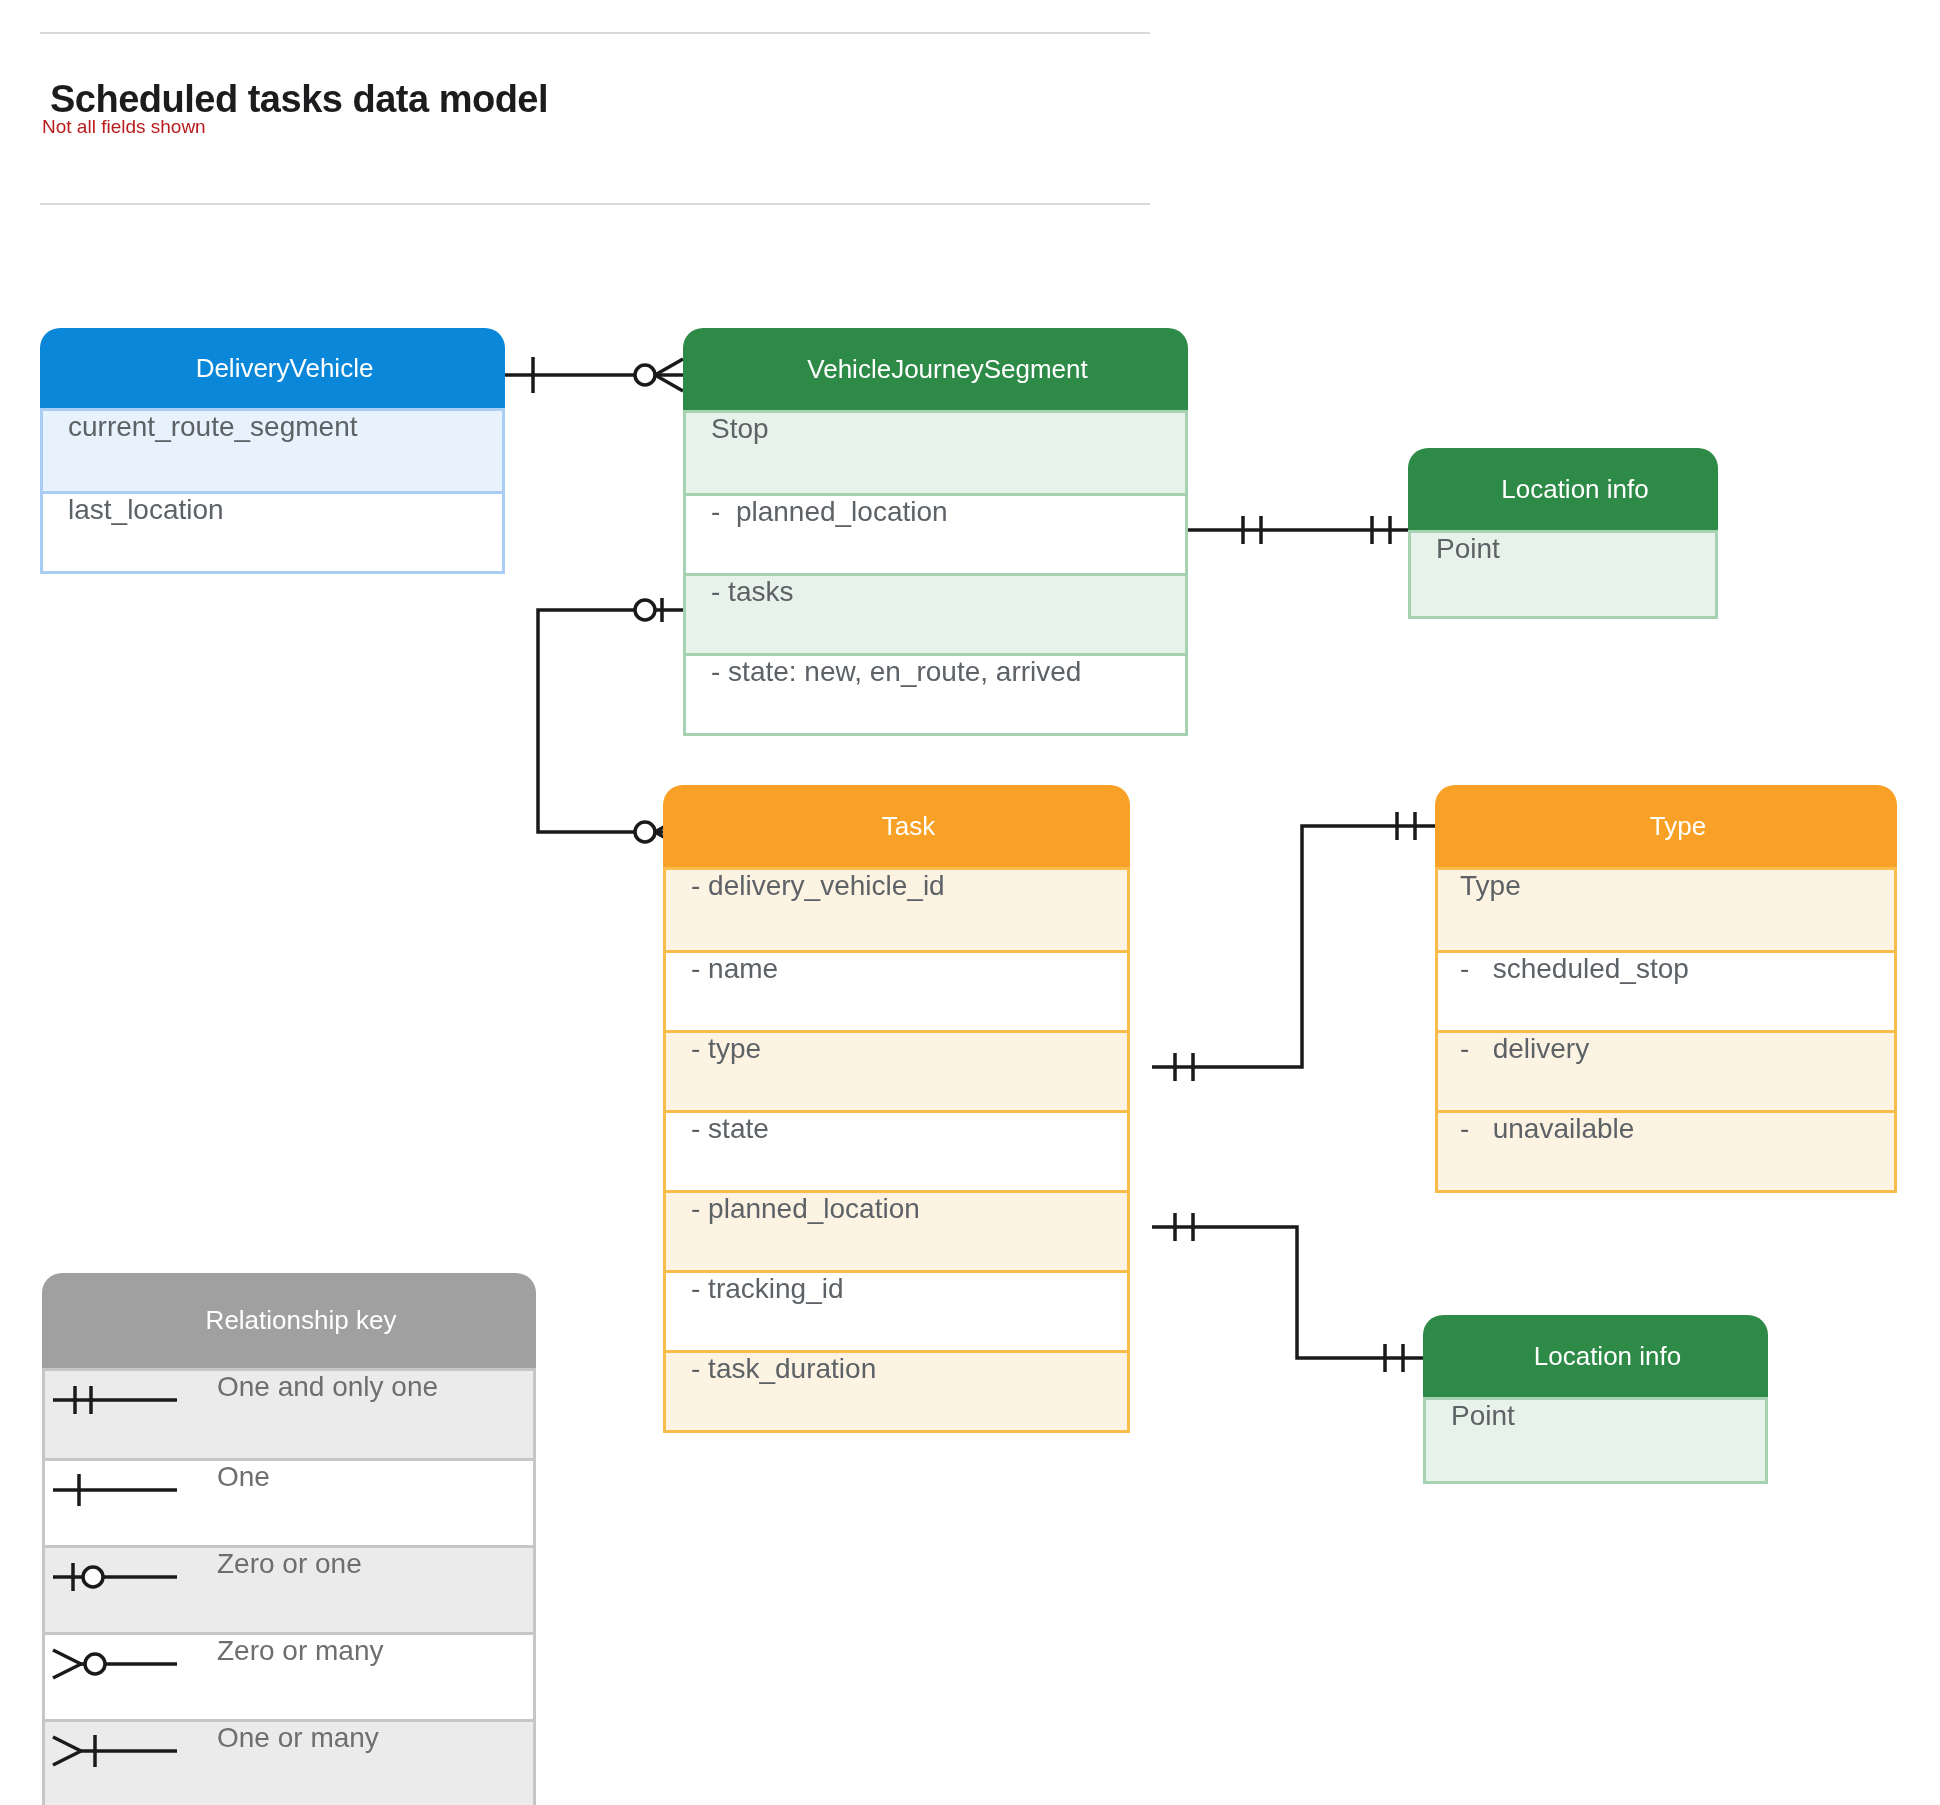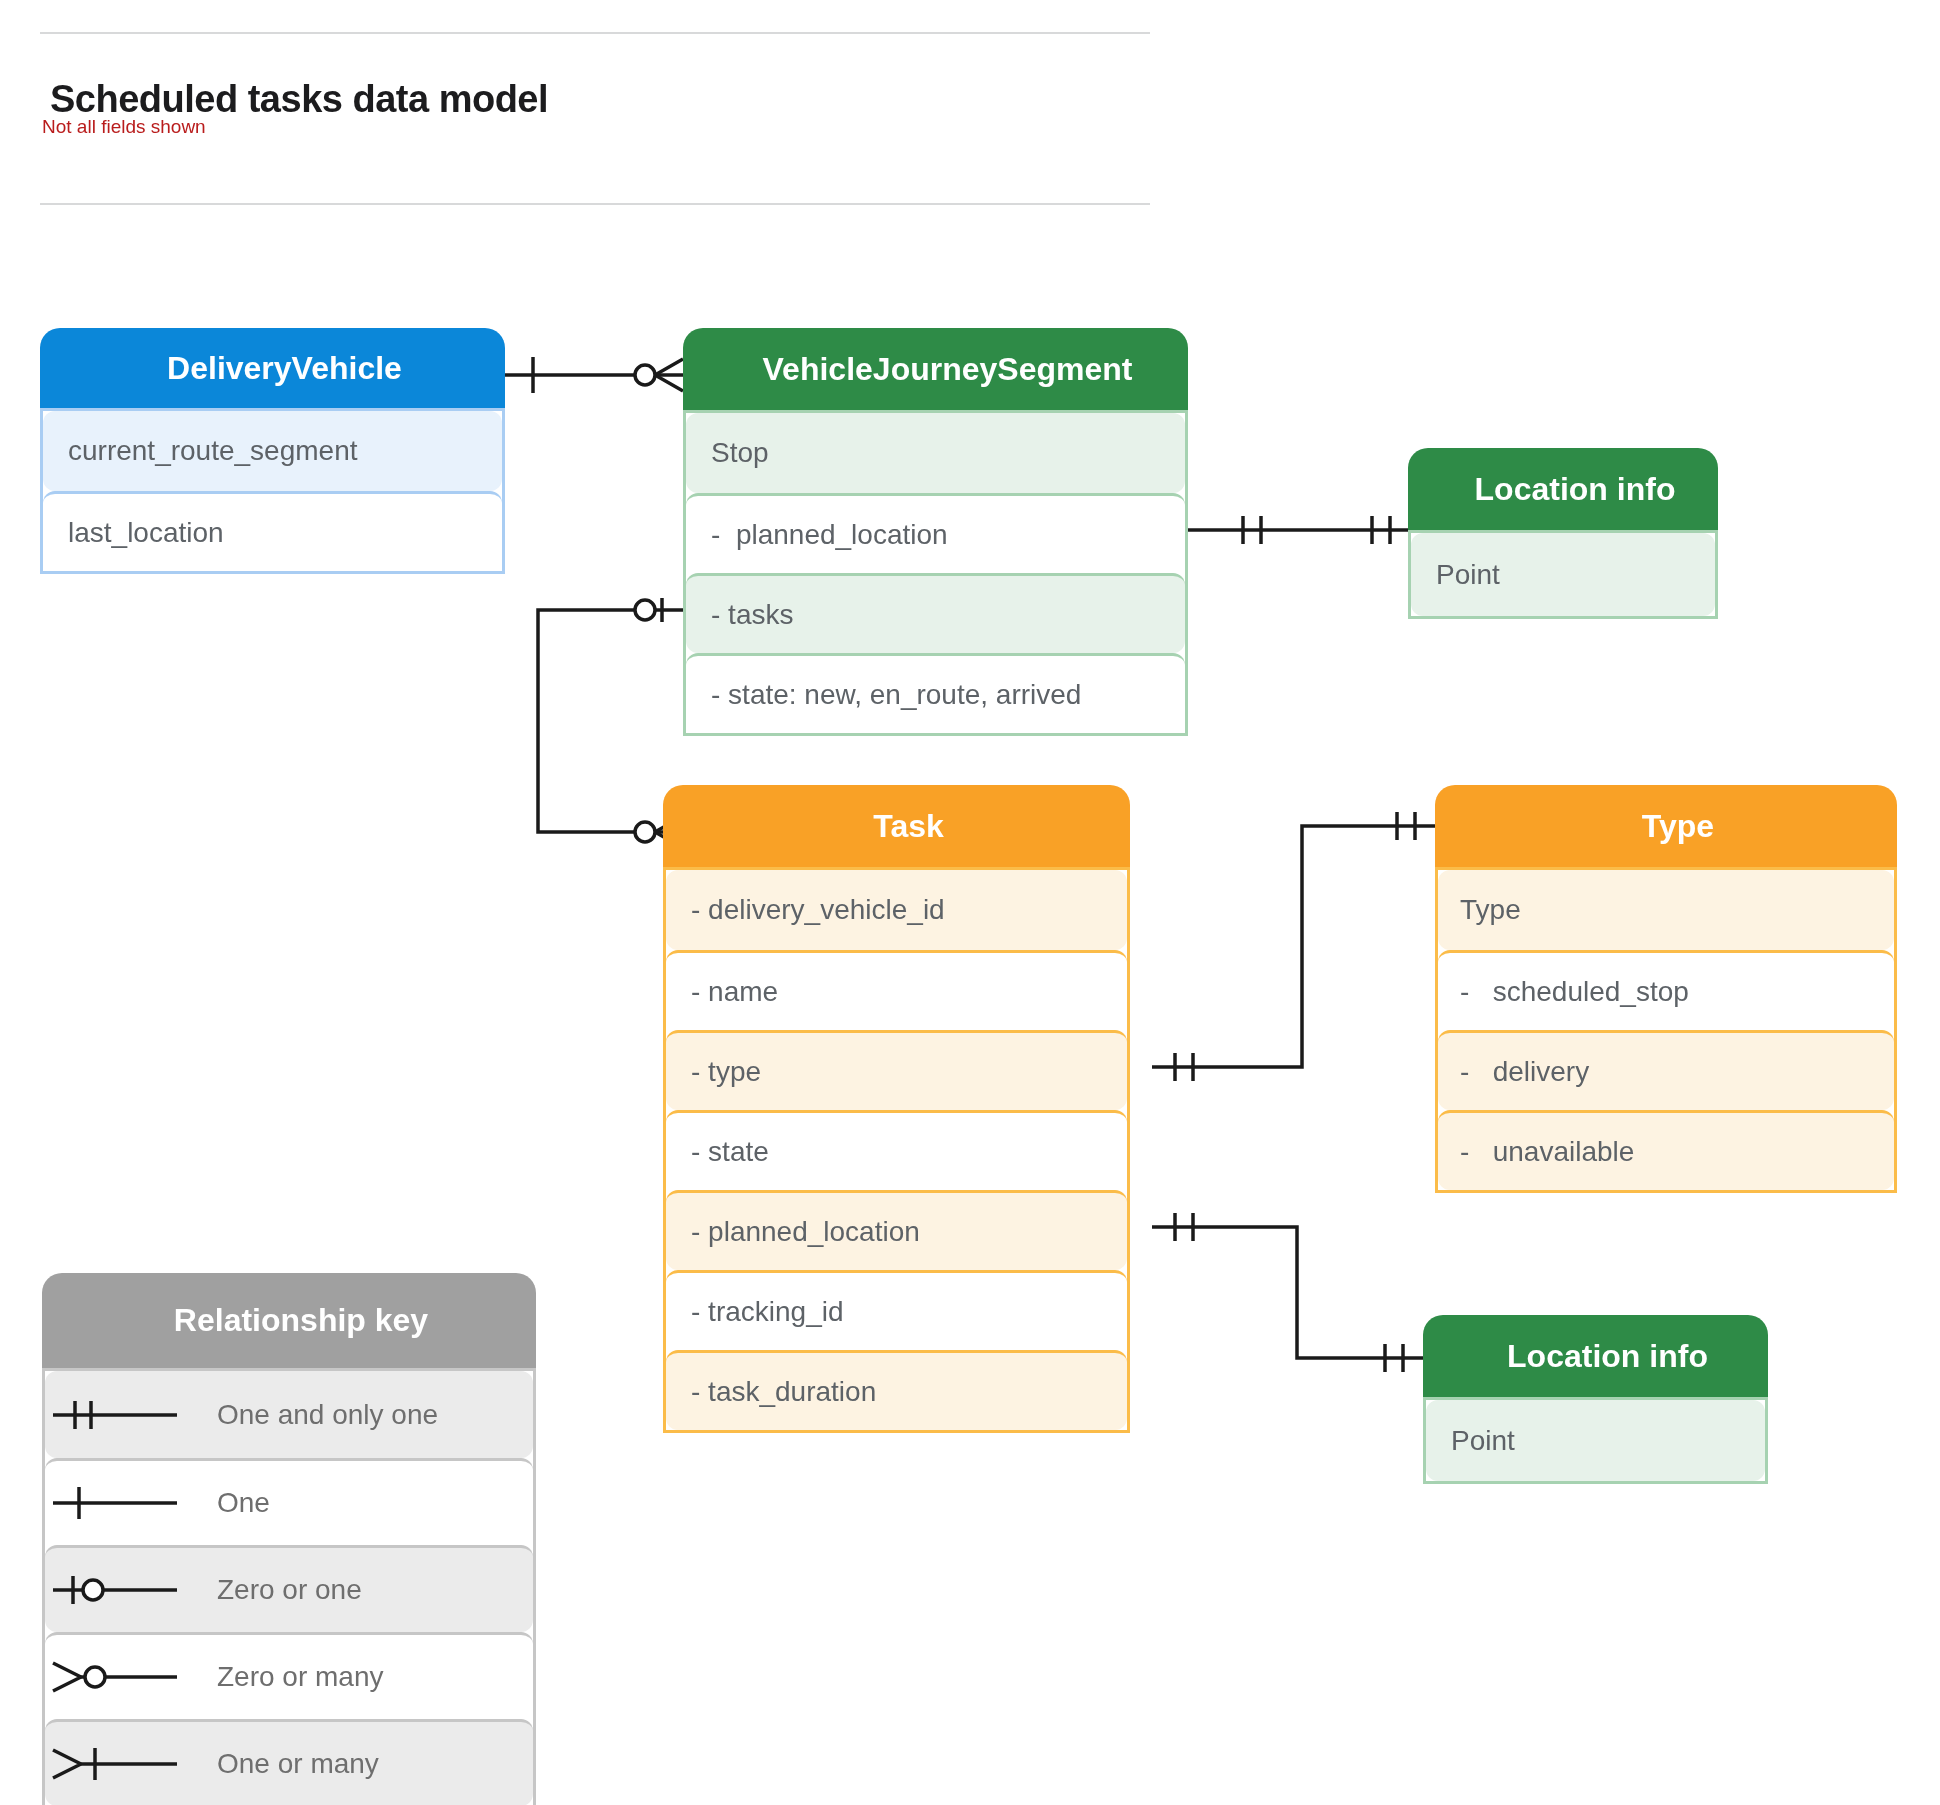--- a/index.html
+++ b/index.html
@@ -13,25 +13,25 @@
   #page-title{position:absolute;left:42px;top:70px;margin:8px;font-size:38px;font-weight:700;color:#1c1c1e;letter-spacing:-0.5px;}
   #page-subtitle{position:absolute;left:42px;top:116px;font-size:19px;color:#b91c1c;}
 
   #connector-layer{position:absolute;left:0;top:0;pointer-events:none;}
   #connector-layer path, #connector-layer line{stroke:#1a1a1a;stroke-width:3.5;fill:none;}
   #connector-layer circle{stroke:#1a1a1a;stroke-width:3.5;fill:#ffffff;}
 
   .table{position:absolute;font-size:28px;color:#5d6267;--hh:82px;--rh:80px;}
   .thead{
     height:var(--hh);background:var(--hdr);border-radius:20px 20px 0 0;
-    color:#ffffff;font-weight:700;font-size:32px;
+    color:#ffffff;font-weight:400;font-size:26px;
     display:flex;align-items:center;justify-content:center;padding-left:24px;
   }
   .rows{border:3px solid var(--border);background:#ffffff;}
-  .row{height:var(--rh);display:flex;align-items:center;padding-left:25px;white-space:pre;box-sizing:border-box;border-radius:12px;}
+  .row{height:var(--rh);display:flex;align-items:flex-start;padding-left:25px;white-space:pre;box-sizing:border-box;}
   .row.shaded{background:var(--light);}
   .row + .row{border-top:3px solid var(--border);}
 
   .theme-blue  {--hdr:#0b87d9;--light:#e8f2fc;--border:#a9cdf3;}
   .theme-green {--hdr:#2e8b47;--light:#e7f2ea;--border:#a6d2b1;}
   .theme-orange{--hdr:#f9a126;--light:#fdf3e2;--border:#fbbc49;}
   .theme-gray  {--hdr:#a0a0a0;--light:#ebebeb;--border:#c6c6c6;}
 
   #tbl-delivery-vehicle       {left:40px;  top:328px;  width:465px; --hh:80px;}
   #tbl-vehicle-journey-segment{left:683px; top:328px;  width:505px;}

